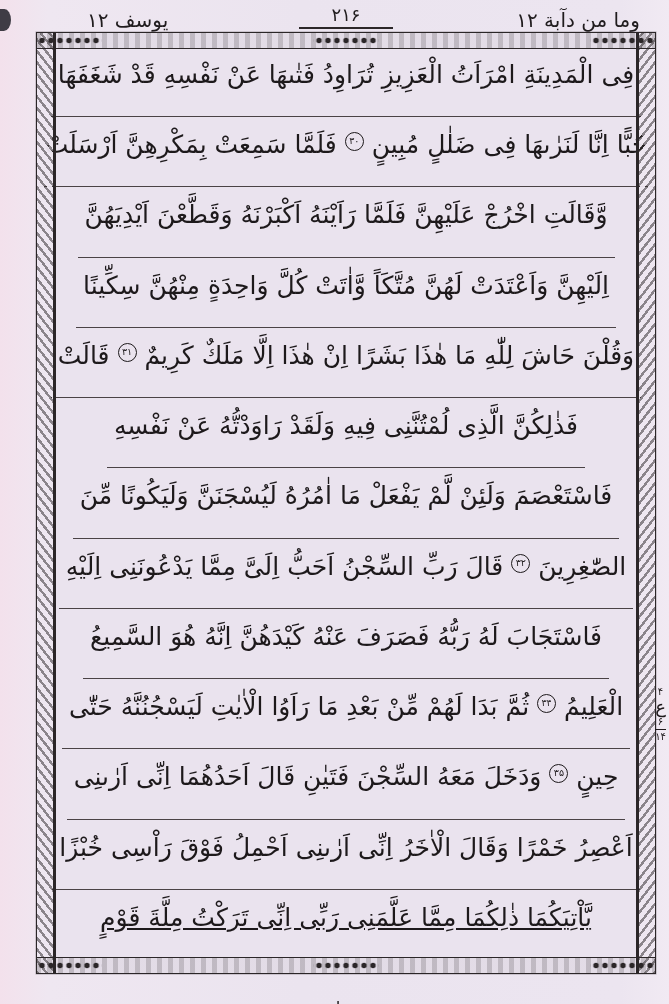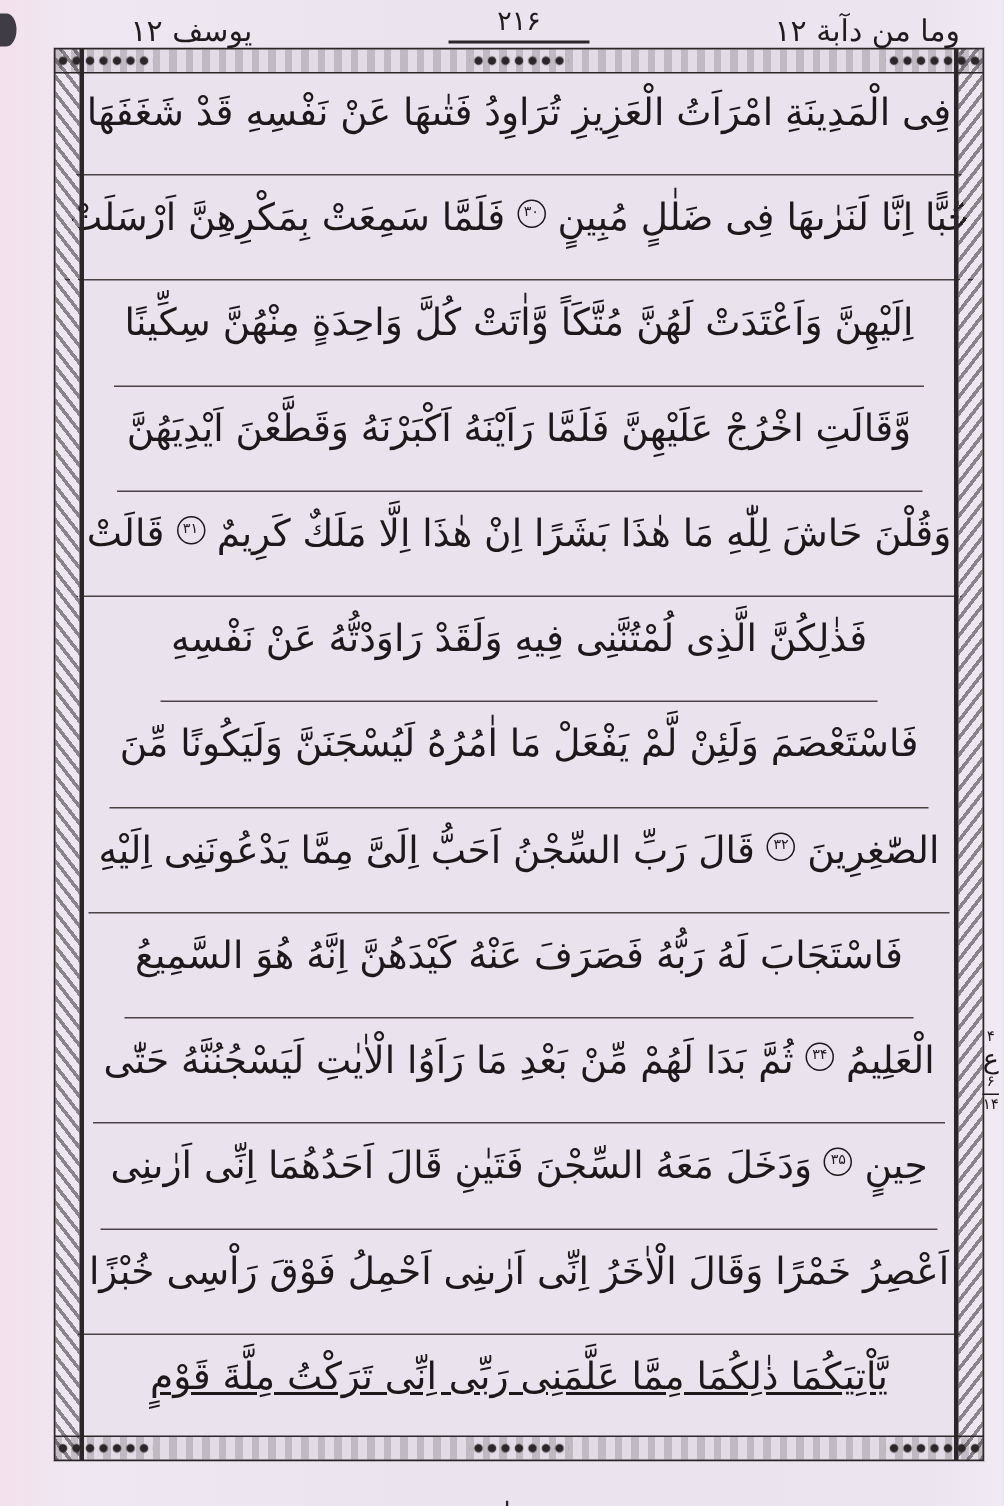--- a/index.html
+++ b/index.html
@@ -129,22 +129,22 @@
     <div class="band-v left"></div>
     <div class="band-h bottom">
       <div class="knot k-right"></div>
       <div class="knot k-center"></div>
       <div class="knot k-left"></div>
     </div>
 
     <div class="lines">
         <div class="qline"><span>فِى الْمَدِينَةِ امْرَاَتُ الْعَزِيزِ تُرَاوِدُ فَتٰىهَا عَنْ نَفْسِهِ قَدْ شَغَفَهَا</span></div>
         <div class="qline"><span>حُبًّا اِنَّا لَنَرٰىهَا فِى ضَلٰلٍ مُبِينٍ</span> <span class="ayah-circle">۳۰</span> <span>فَلَمَّا سَمِعَتْ بِمَكْرِهِنَّ اَرْسَلَتْ</span></div>
+        <div class="qline"><span>وَّقَالَتِ اخْرُجْ عَلَيْهِنَّ فَلَمَّا رَاَيْنَهُ اَكْبَرْنَهُ وَقَطَّعْنَ اَيْدِيَهُنَّ</span></div>
         <div class="qline"><span>اِلَيْهِنَّ وَاَعْتَدَتْ لَهُنَّ مُتَّكَاً وَّاٰتَتْ كُلَّ وَاحِدَةٍ مِنْهُنَّ سِكِّينًا</span></div>
-        <div class="qline"><span>وَّقَالَتِ اخْرُجْ عَلَيْهِنَّ فَلَمَّا رَاَيْنَهُ اَكْبَرْنَهُ وَقَطَّعْنَ اَيْدِيَهُنَّ</span></div>
         <div class="qline"><span>وَقُلْنَ حَاشَ لِلّٰهِ مَا هٰذَا بَشَرًا اِنْ هٰذَا اِلَّا مَلَكٌ كَرِيمٌ</span> <span class="ayah-circle">۳۱</span> <span>قَالَتْ</span></div>
         <div class="qline"><span>فَذٰلِكُنَّ الَّذِى لُمْتُنَّنِى فِيهِ وَلَقَدْ رَاوَدْتُّهُ عَنْ نَفْسِهِ</span></div>
         <div class="qline"><span>فَاسْتَعْصَمَ وَلَئِنْ لَّمْ يَفْعَلْ مَا اٰمُرُهُ لَيُسْجَنَنَّ وَلَيَكُونًا مِّنَ</span></div>
         <div class="qline"><span>الصّٰغِرِينَ</span> <span class="ayah-circle">۳۲</span> <span>قَالَ رَبِّ السِّجْنُ اَحَبُّ اِلَىَّ مِمَّا يَدْعُونَنِى اِلَيْهِ</span></div>
         <div class="qline"><span>فَاسْتَجَابَ لَهُ رَبُّهُ فَصَرَفَ عَنْهُ كَيْدَهُنَّ اِنَّهُ هُوَ السَّمِيعُ</span></div>
         <div class="qline"><span>الْعَلِيمُ</span> <span class="ayah-circle">۳۴</span> <span>ثُمَّ بَدَا لَهُمْ مِّنْ بَعْدِ مَا رَاَوُا الْاٰيٰتِ لَيَسْجُنُنَّهُ حَتّٰى</span></div>
         <div class="qline"><span>حِينٍ</span> <span class="ayah-circle">۳۵</span> <span>وَدَخَلَ مَعَهُ السِّجْنَ فَتَيٰنِ قَالَ اَحَدُهُمَا اِنِّى اَرٰىنِى</span></div>
         <div class="qline"><span>اَعْصِرُ خَمْرًا وَقَالَ الْاٰخَرُ اِنِّى اَرٰىنِى اَحْمِلُ فَوْقَ رَاْسِى خُبْزًا</span></div>
         <div class="qline"><span>يَّاْتِيَكُمَا ذٰلِكُمَا مِمَّا عَلَّمَنِى رَبِّى اِنِّى تَرَكْتُ مِلَّةَ قَوْمٍ</span></div>
       </div>

